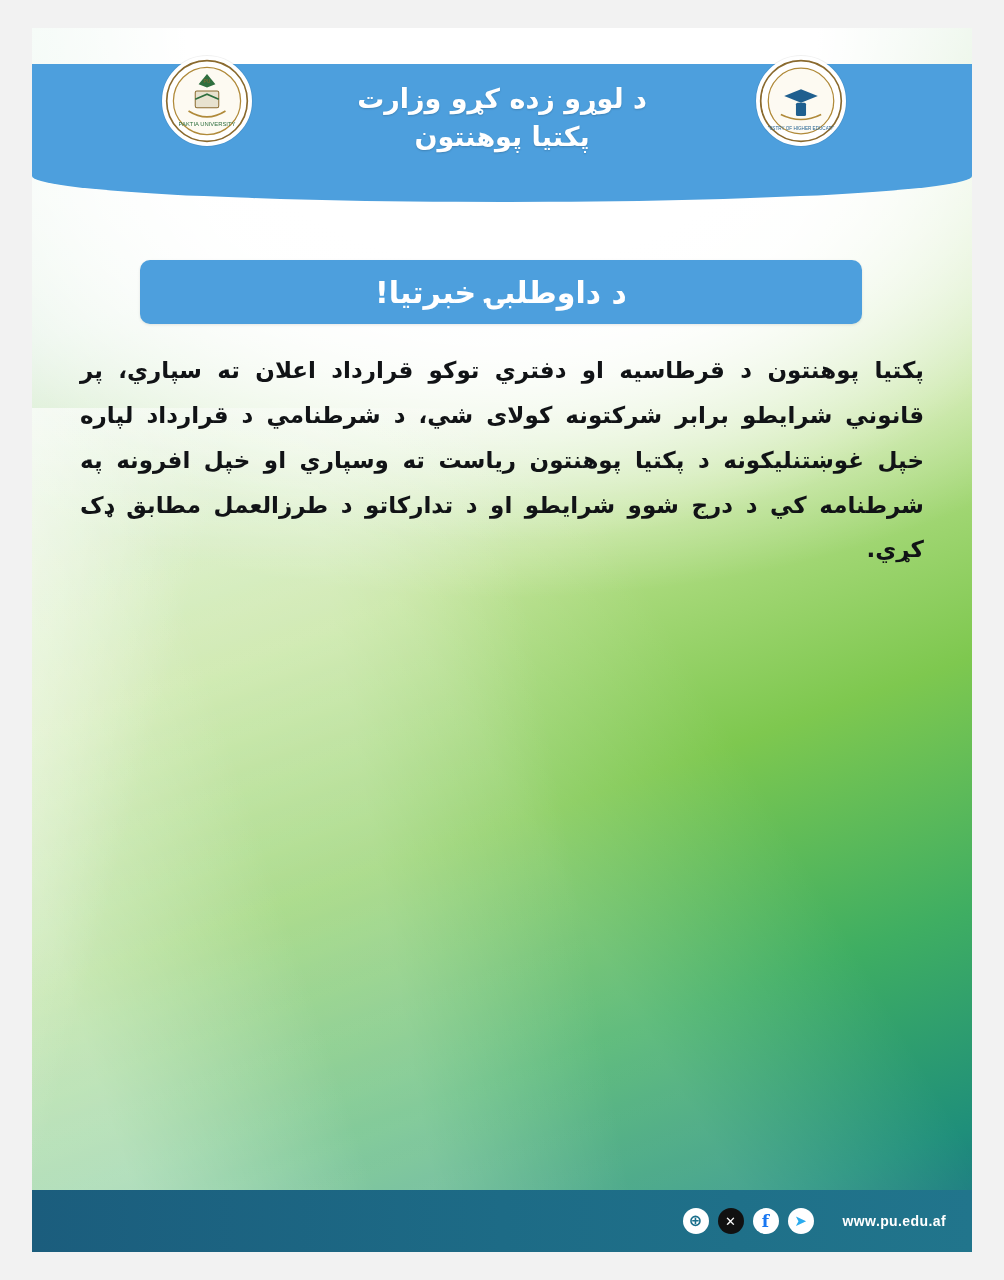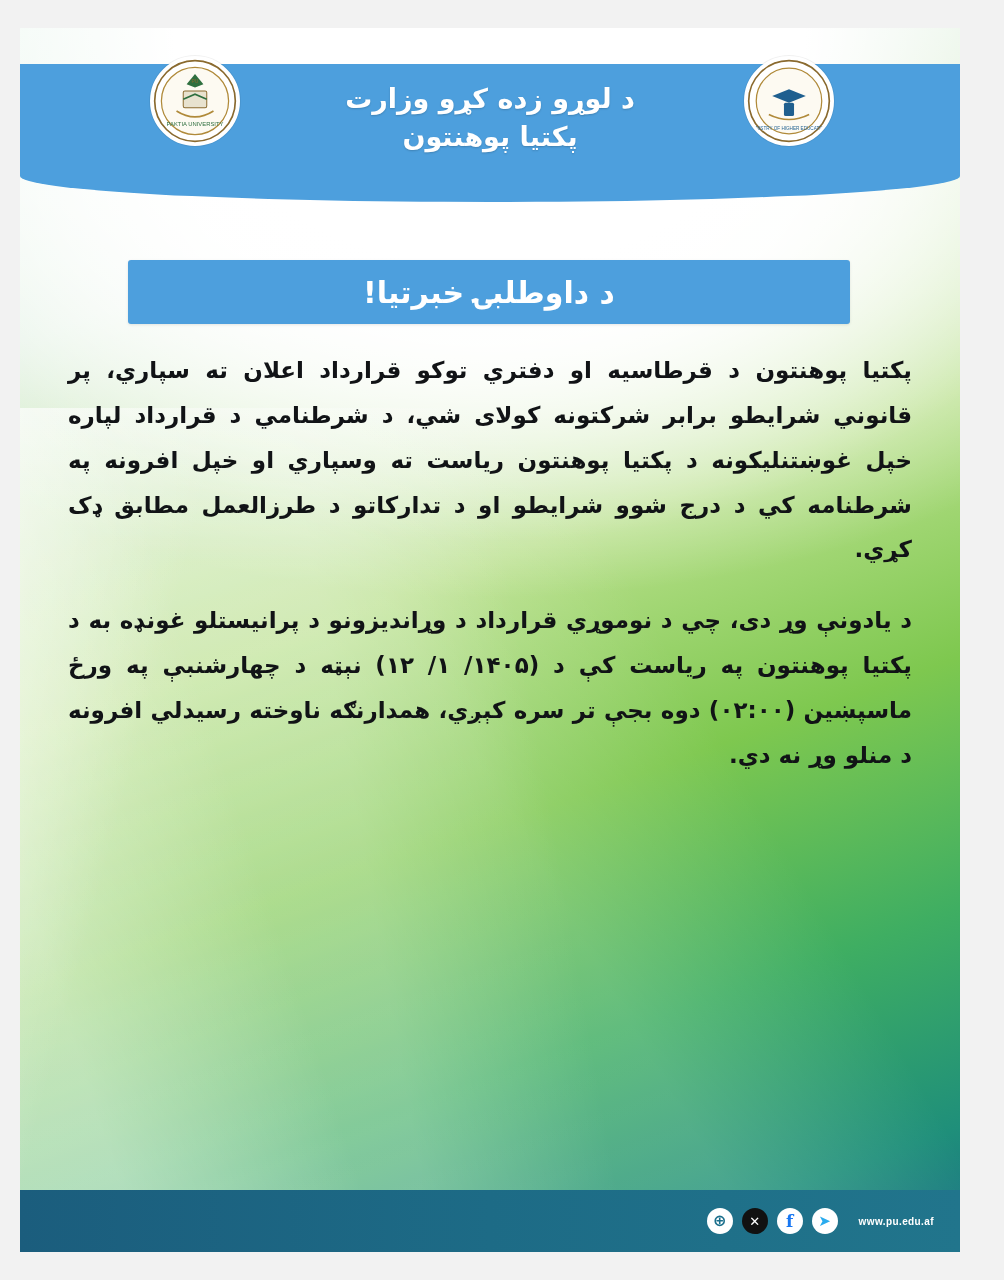--- a/index.html
+++ b/index.html
@@ -17,21 +17,21 @@
     position: relative;
     width: 1004px;
     height: 1280px;
     background: #f2f2f2;
     overflow: hidden;
   }
 
   
   .card {
     position: absolute;
-    left: 20px;
+    left: 32px;
     top: 28px;
     width: 940px;
     height: 1224px;
     overflow: hidden;
     background:
       radial-gradient(120% 70% at 50% 0%, #ffffff 0%, #ffffff 28%, rgba(255,255,255,0.0) 60%),
       linear-gradient(160deg, #eaf7ef 0%, #dff0e0 20%, #b9e08c 45%, #7ec84f 62%, #3fae62 78%, #1f8f7a 92%, #1a6f86 100%);
   }
 
   
@@ -110,21 +110,21 @@
   .emblem svg { display: block; width: 100%; height: 100%; }
 
   
   .title-bar {
     position: absolute;
     left: 108px;
     top: 232px;
     width: 722px;
     height: 64px;
     background: #4d9fdd;
-    border-radius: 3px;
+    border-radius: 10px;
     display: flex;
     align-items: center;
     justify-content: center;
     box-shadow: 0 1px 3px rgba(0,0,0,0.10);
   }
   .title-bar span {
     color: #ffffff;
     font-size: 30px;
     font-weight: bold;
     letter-spacing: 0.5px;
@@ -186,23 +186,23 @@
     font-size: 14px;
     font-weight: bold;
     line-height: 1;
   }
   .social.globe { background: #ffffff; color: #1b6f8c; font-size: 16px; }
   .social.x { background: #111111; color: #ffffff; font-size: 13px; }
   .social.fb { background: #ffffff; color: #1877f2; font-size: 17px; font-family: "DejaVu Serif", serif; }
   .social.tg { background: #ffffff; color: #2aabee; font-size: 15px; }
   .site {
     color: #ffffff;
-    font-size: 10px;
-    font-weight: bold;
-    margin-left: 12px;
+    font-size: 14px;
+    font-weight: bold;
+    margin-left: 20px;
     letter-spacing: 0.4px;
     font-family: "Liberation Sans", sans-serif;
   }
 </style>
 </head>
 <body>
 
 <div class="poster">
   <div class="card">
 
@@ -237,21 +237,20 @@
         <text x="50" y="84" font-size="5.5" text-anchor="middle" fill="#1f5f8f" font-family="Liberation Sans, sans-serif">MINISTRY OF HIGHER EDUCATION</text>
       </svg>
     </div>
 
     <div class="title-bar">
       <span>د داوطلبۍ خبرتیا!</span>
     </div>
 
     <div class="body-text">
       <p>پکتیا پوهنتون د قرطاسیه او دفتري توکو قرارداد اعلان ته سپاري، پر قانوني شرایطو برابر شرکتونه کولای شي، د شرطنامي د قرارداد لپاره خپل غوښتنلیکونه د پکتیا پوهنتون ریاست ته وسپاري او خپل افرونه په شرطنامه کي د درج شوو شرایطو او د تدارکاتو د طرزالعمل مطابق ډک کړي.</p>
-      <p>د یادونې وړ دی، چي د نوموړي قرارداد د وړاندیزونو د پرانیستلو غونډه به د پکتیا پوهنتون په ریاست کې د (۱۴۰۵/ ۱/ ۱۲) نېټه د چهارشنبې په ورځ ماسپښین (۰۲:۰۰) دوه بجې تر سره کېږي، همدارنګه ناوخته رسیدلي افرونه د منلو وړ نه دي.</p>
     </div>
 
     <div class="footer">
       <div class="footer-left">
         <span class="social globe">⊕</span>
         <span class="social x">✕</span>
         <span class="social fb">f</span>
         <span class="social tg">➤</span>
         <span class="site">www.pu.edu.af</span>
       </div>

